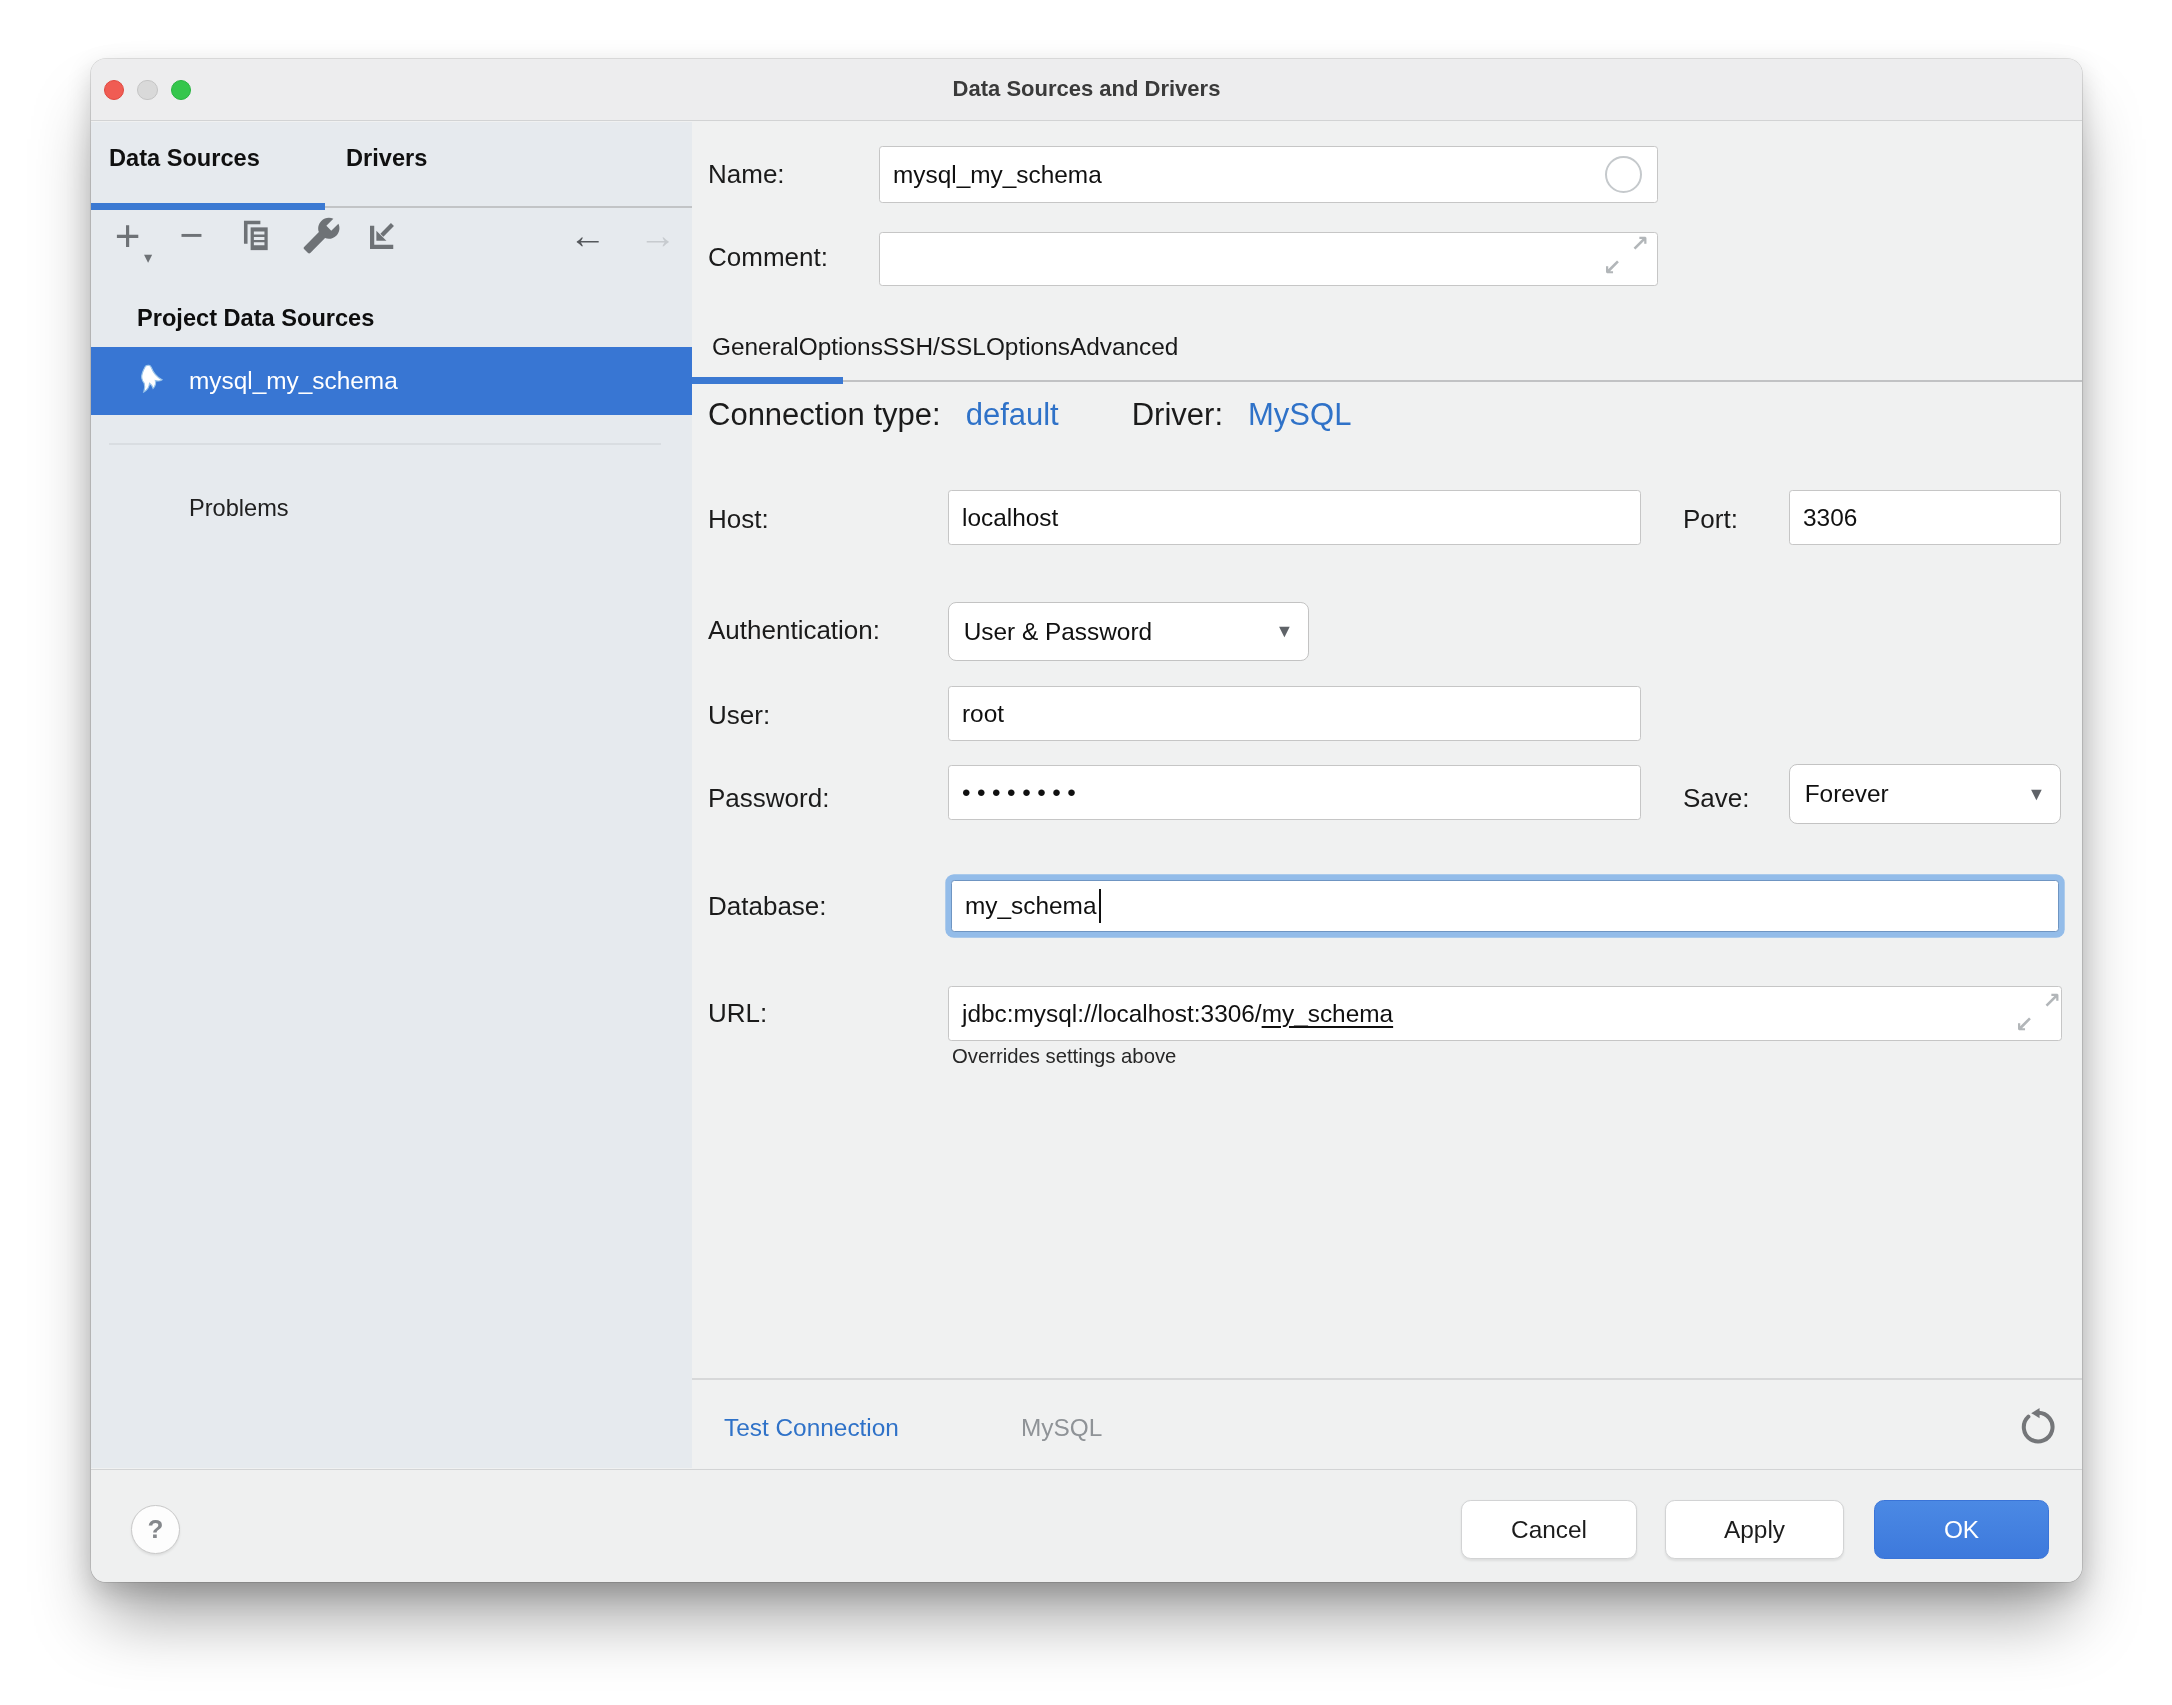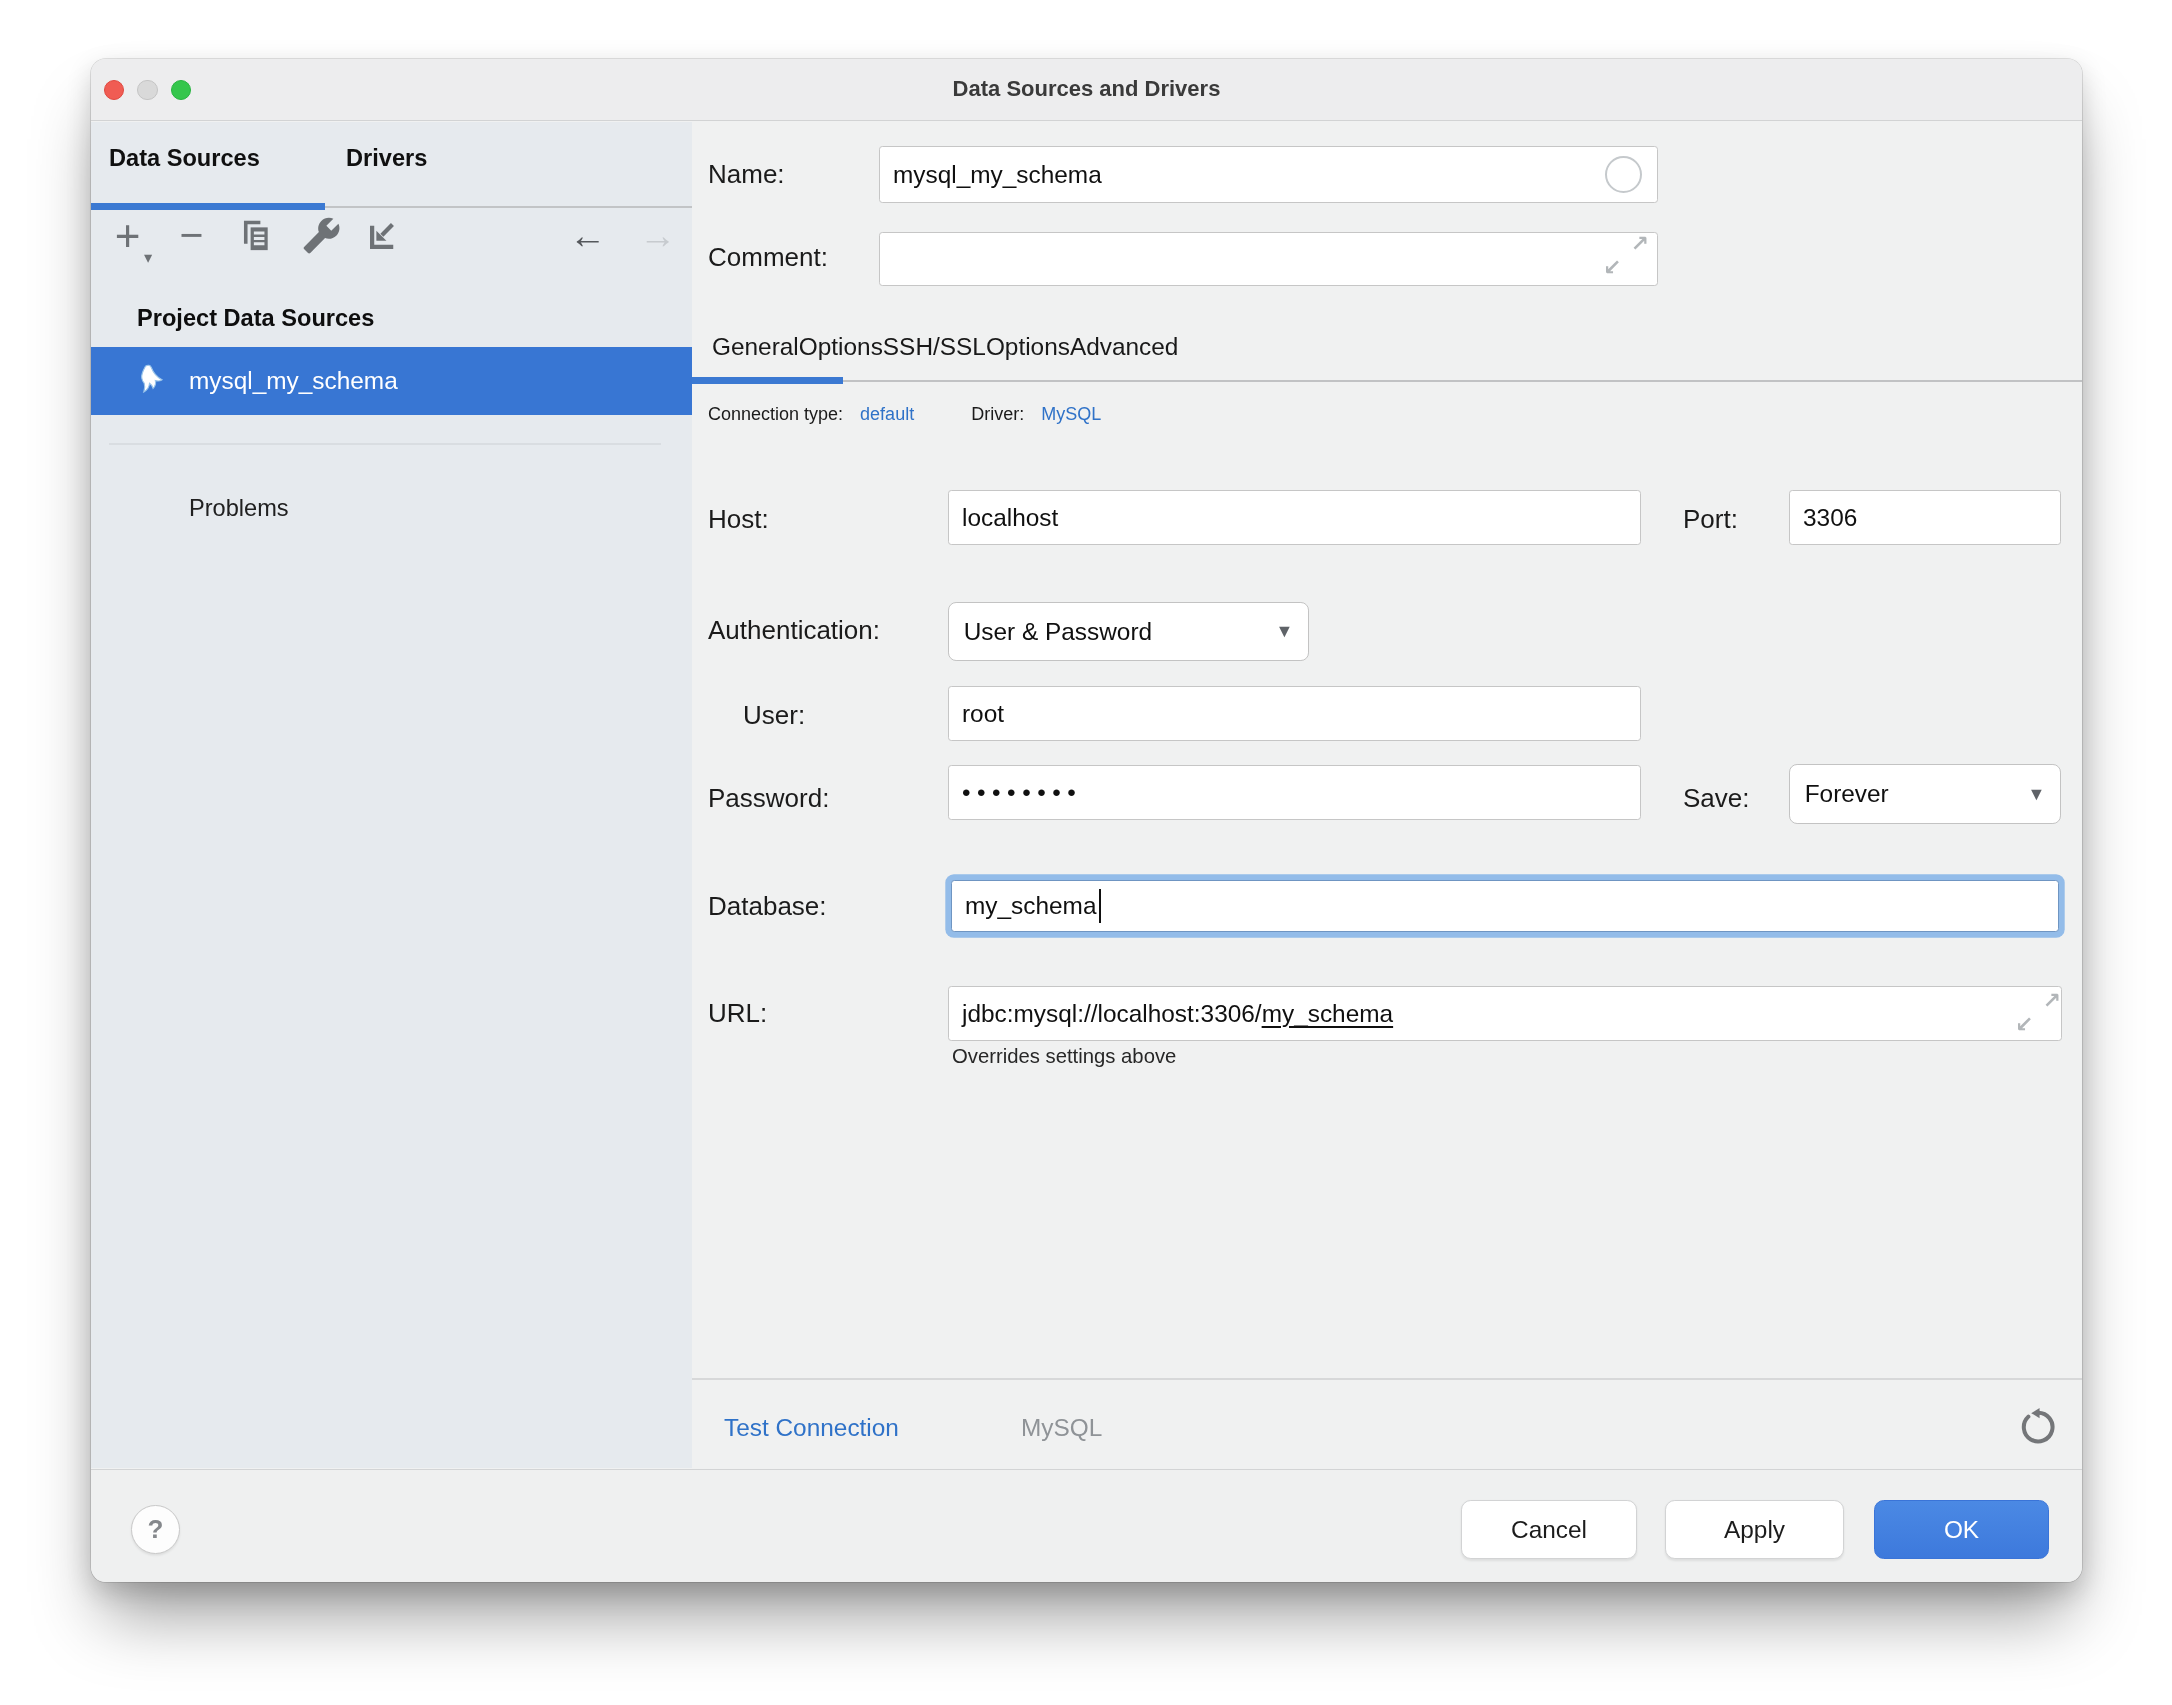--- a/index.html
+++ b/index.html
@@ -54,21 +54,21 @@
 
   
   .main-bg { position:absolute; left:601px; top:63px; right:0; bottom:113px; background:#f0f1f1; }
 
   .flabel { position:absolute; height:33px; line-height:33px; font-size:26px; color:#1b1b1b; }
   .l-name { left:617px; top:99px; }
   .l-comment { left:617px; top:182px; }
   .l-host { left:617px; top:444px; }
   .l-port { left:1592px; top:444px; }
   .l-auth { left:617px; top:555px; }
-  .l-user { left:652px; top:640px; }
+  .l-user { left:617px; top:640px; }
   .l-pass { left:617px; top:723px; }
   .l-save { left:1592px; top:723px; }
   .l-db { left:617px; top:831px; }
   .l-url { left:617px; top:938px; }
 
   .ffield { position:absolute; background:#fff; border:1.6px solid #c6c6c6; border-radius:3.3px;
     font-size:24.4px; color:#101010; display:flex; align-items:center; padding:0 13px; overflow:hidden; white-space:nowrap; }
   .f-name { left:788px; top:87px; width:779px; height:57px; }
   .f-comment { left:788px; top:173px; width:779px; height:54px; }
   .f-host { left:857px; top:431px; width:693px; height:55px; }
@@ -85,21 +85,21 @@
   .expand .ne { top:0; right:0; }
   .expand .sw { bottom:0; left:0; }
   .x-comment { left:1512px; top:174px; }
   .x-url { left:1924px; top:931px; }
 
   .ftabs { position:absolute; left:621px; top:269px; height:37px; display:flex; font-size:24.4px; color:#191919; }
   .ftab { line-height:37px; }
   .ftab-track { position:absolute; left:601px; top:321px; right:0; height:2.4px; background:#c1c2c4; }
   .ftab-active { position:absolute; left:601px; top:318px; width:151px; height:7.3px; background:#3b79d2; }
 
-  .conn { position:absolute; left:617px; top:339px; height:33px; line-height:33px; font-size:18px; color:#1b1b1b; display:flex; gap:17px; }
+  .conn { position:absolute; left:617px; top:339px; height:33px; line-height:33px; font-size:31px; color:#1b1b1b; display:flex; gap:25px; }
   .conn .gap { width:23px; }
   .link { color:#2f72c8; }
 
   .fselect { position:absolute; background:#fff; border:1.6px solid #c3c3c3; border-radius:8.1px;
     display:flex; align-items:center; justify-content:space-between; padding:0 14.7px; font-size:24.4px; color:#101010; }
   .s-auth { left:857px; top:543px; width:361px; height:59px; }
   .s-save { left:1698px; top:705px; width:272px; height:60px; }
   .fselect .tri { font-size:18px; color:#5f6368; }
 
   .caret-bar { display:inline-block; width:2.4px; height:34px; background:#111; margin-left:2.4px; vertical-align:middle; }

